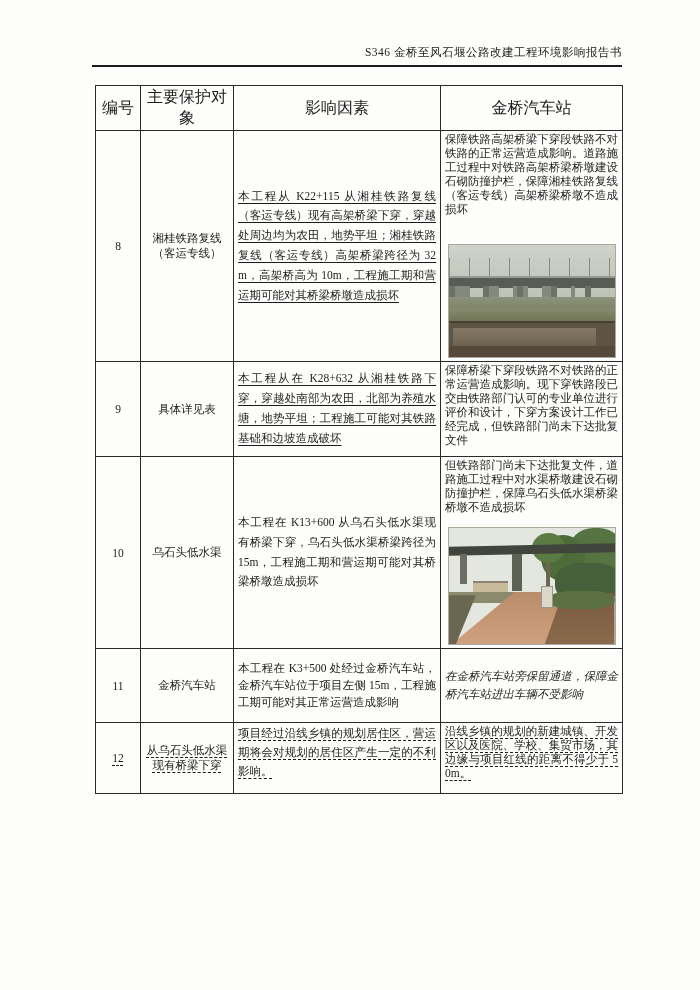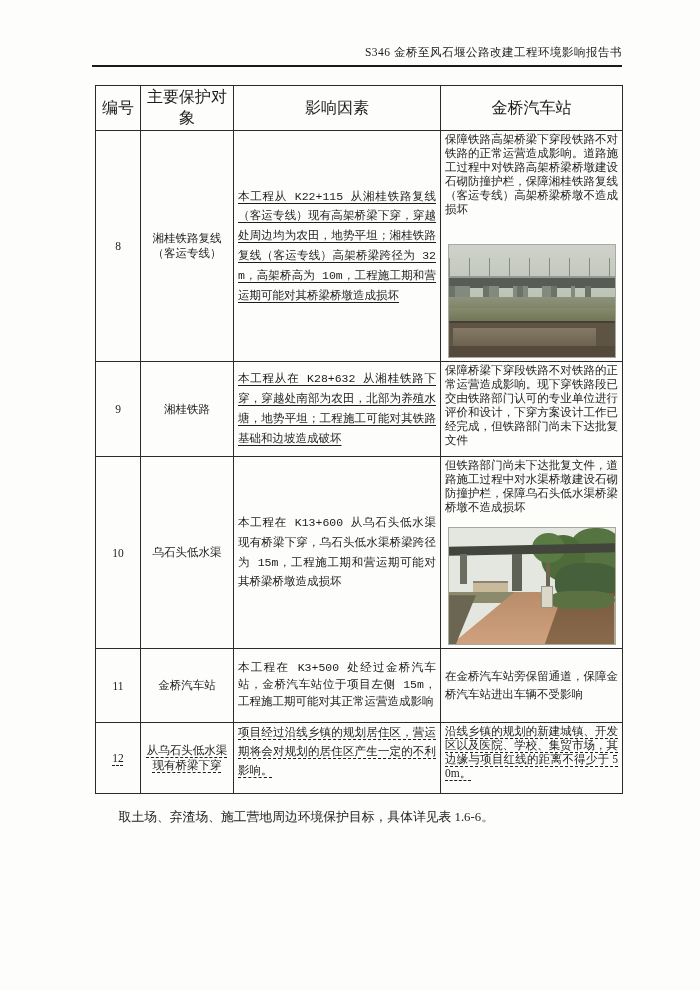--- a/index.html
+++ b/index.html
@@ -26,29 +26,29 @@
     width: 527px; font-size: 11.5px;
     border: 1.5px solid #222;
   }
   .protect-table th, .protect-table td {
     border: 1px solid #2a2a2a; padding: 1px 4px;
     word-break: break-all; overflow: hidden;
   }
   .protect-table th { font-weight: normal; height: 24px; text-align: center; font-size: 16px; }
   .c-num, .c-obj { text-align: center; vertical-align: middle; }
   .c-obj { padding: 0 10px; }
-  .c-factor { text-align: justify; vertical-align: middle; line-height: 1.72; font-family: Liberation Mono, monospace; }
+  .c-factor { text-align: justify; vertical-align: middle; line-height: 1.72; }
   .c-req { text-align: justify; vertical-align: top; line-height: 1.22; position: relative; }
   tr.r8  { height: 231px; }
   tr.r9  { height: 95px;  }
   tr.r10 { height: 192px; }
   tr.r11 { height: 74px;  }
   tr.r12 { height: 71px;  }
   tr.r11 .c-factor { line-height: 1.45; }
-  tr.r11 .c-req   { vertical-align: middle; line-height: 1.55; }
+  tr.r11 .c-req   { vertical-align: middle; line-height: 1.55; font-style: italic; }
   tr.r12 .c-factor { line-height: 1.65; vertical-align: top; }
 
   .u      { text-decoration: underline; text-underline-offset: 3px; }
   .u-dash { text-decoration: underline dashed; text-underline-offset: 3px; }
 
   
   .photo {
     position: absolute; bottom: 3px; left: 50%; transform: translateX(-50%);
     width: 166px; overflow: hidden; border: 1px solid #a9a99e; background: #cfd2ca;
   }
@@ -143,21 +143,21 @@
             <div class="l p1-grass"></div>
             <div class="l p1-paddy"></div>
             <div class="l p1-water"></div>
             <div class="l p1-berm"></div>
           </div>
         </td>
       </tr>
 
       <tr class="r9">
         <td class="c-num">9</td>
-        <td class="c-obj">湘桂铁路</td>
+        <td class="c-obj">具体详见表</td>
         <td class="c-factor">
           <span class="u">本工程从在 K28+632 从湘桂铁路下穿，穿越处南部为农田，北部为养殖水塘，地势平坦；工程施工可能对其铁路基础和边坡造成破坏</span>
         </td>
         <td class="c-req">
           <div>保障桥梁下穿段铁路不对铁路的正常运营造成影响。现下穿铁路段已交由铁路部门认可的专业单位进行评价和设计，下穿方案设计工作已经完成，但铁路部门尚未下达批复文件</div>
         </td>
       </tr>
 
       <tr class="r10">
         <td class="c-num">10</td>
@@ -211,17 +211,16 @@
         </td>
         <td class="c-req">
           <span class="u-dash">沿线乡镇的规划的新建城镇、开发区以及医院、学校、集贸市场，其边缘与项目红线的距离不得少于 50m。</span>
         </td>
       </tr>
 
     </tbody>
   </table>
 
   <div class="section">
-    <p class="para">取土场、弃渣场、施工营地周边环境保护目标，具体详见表 1.6-6。</p>
   </div>
 
 
 </div>
 
 </body></html>

